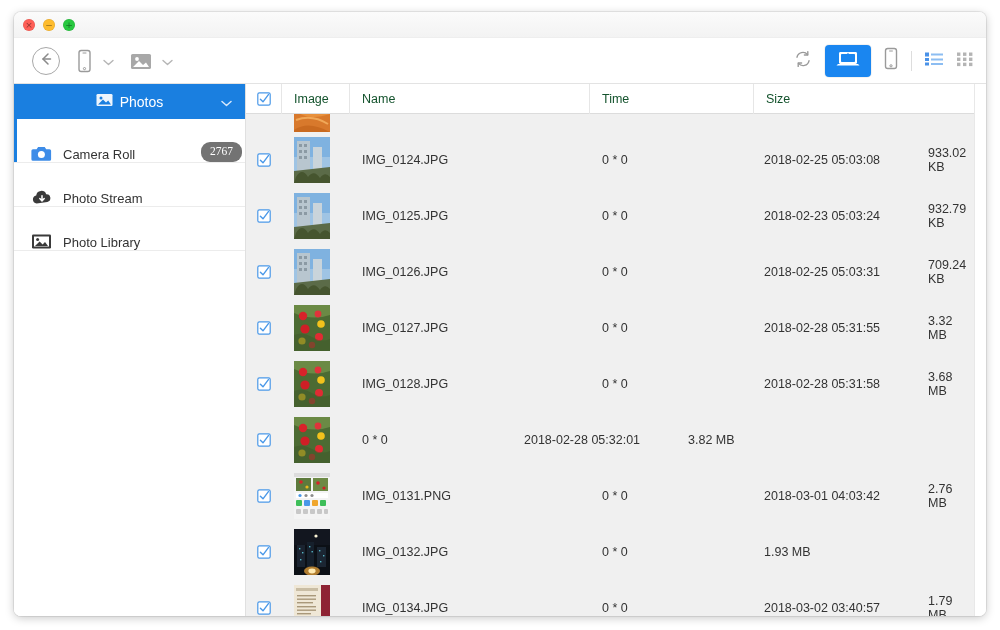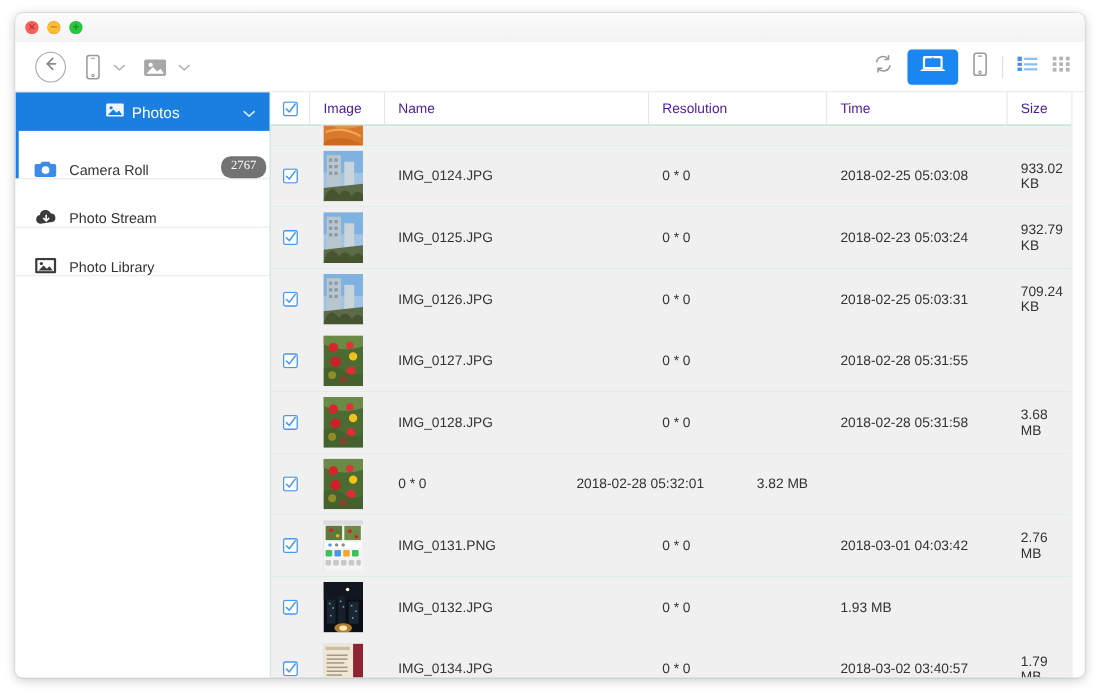--- a/index.html
+++ b/index.html
@@ -112,31 +112,31 @@
     padding: 4px 9px 5px; border-radius: 9px; font-family: Liberation Serif, serif;
   }
   .sidebar-fill { flex: 1; background: #ffffff; }
   
   .content { flex: 1 1 auto; display: flex; flex-direction: column; min-width: 0; background:#f0f0f0; }
   .table-head {
     height: 30px; flex: 0 0 30px;
     background: #ffffff;
     border-bottom: 1px solid #dcdcdc;
     display: flex; align-items: center;
-    font-size: 12.5px; color: #4c1d95;
+    font-size: 12.5px; color: #14532d;
   }
   .th { height: 30px; display: flex; align-items: center; border-right: 1px solid #e6e6e6; padding-left: 12px; }
   .th.last { border-right: none; }
   .col-chk  { width: 36px; justify-content: center; padding-left: 0; }
   .col-img  { width: 68px; }
   .col-name { width: 240px; }
   .col-res  { width: 162px; }
   .col-time { width: 164px; }
   .col-size { flex: 1; }
-  .rows { flex: 1 1 auto; overflow: hidden; background: #86efac; }
+  .rows { flex: 1 1 auto; overflow: hidden; background: #c2410c; }
   .row {
     height: 56px;
     display: flex; align-items: center;
     font-size: 12.5px; color: #333333;
     background: #f0f0f0;
   }
   .row.partial { height: 18px; align-items: flex-end; overflow: hidden; }
   .cell { display: flex; align-items: center; padding-left: 12px; height: 100%; }
   .cell.col-chk { padding-left: 0; justify-content: center; }
   .thumb {
@@ -343,21 +343,20 @@
         <div class="th col-chk">
           <span class="chk-head">
             <svg width="14" height="14" viewBox="0 0 14 14">
               <rect x="0.8" y="0.8" width="12.4" height="12.4" rx="1.6" fill="#ffffff" stroke="#4a98e8" stroke-width="1.2"></rect>
               <path d="M3.4 7.2 L6 9.8 L11.4 2.6" fill="none" stroke="#4a98e8" stroke-width="1.4" stroke-linecap="round" stroke-linejoin="round"></path>
             </svg>
           </span>
         </div>
         <div class="th col-img">Image</div>
         <div class="th col-name">Name</div>
-        <div class="th col-res">Resolution</div>
         <div class="th col-time">Time</div>
         <div class="th col-size last">Size</div>
       </div>
 
       <div class="rows" id="rows">
           <div class="row partial">
             <div class="cell col-chk"></div>
             <div class="cell col-img">
               <span class="thumb">
                 <svg width="36" height="46" viewBox="0 0 36 46">
@@ -490,20 +489,21 @@
                   <circle cx="25" cy="32" r="4.0" fill="#e02c33"></circle>
                   <circle cx="8" cy="36" r="3.6" fill="#f4cb22"></circle>
                   <circle cx="18" cy="40" r="3.2" fill="#d42a31"></circle>
                   <path d="M0 30 Q9 26 18 32 Q27 38 36 34 L36 46 L0 46 Z" fill="#405a2a" opacity="0.55"></path>
                 </svg>
               </span>
             </div>
             <div class="cell col-name">IMG_0127.JPG</div>
             <div class="cell col-res">0 * 0</div>
             <div class="cell col-time">2018-02-28 05:31:55</div>
+            <div class="cell col-size">3.32 MB</div>
           </div>
           <div class="row">
             <div class="cell col-chk">
               <span class="chk">
                 <svg width="14" height="14" viewBox="0 0 14 14">
                   <rect x="0.8" y="0.8" width="12.4" height="12.4" rx="1.6" fill="#ffffff" stroke="#4a98e8" stroke-width="1.2"></rect>
                   <path d="M3.4 7.2 L6 9.8 L11.4 2.6" fill="none" stroke="#4a98e8" stroke-width="1.4" stroke-linecap="round" stroke-linejoin="round"></path>
                 </svg>
               </span>
             </div>

